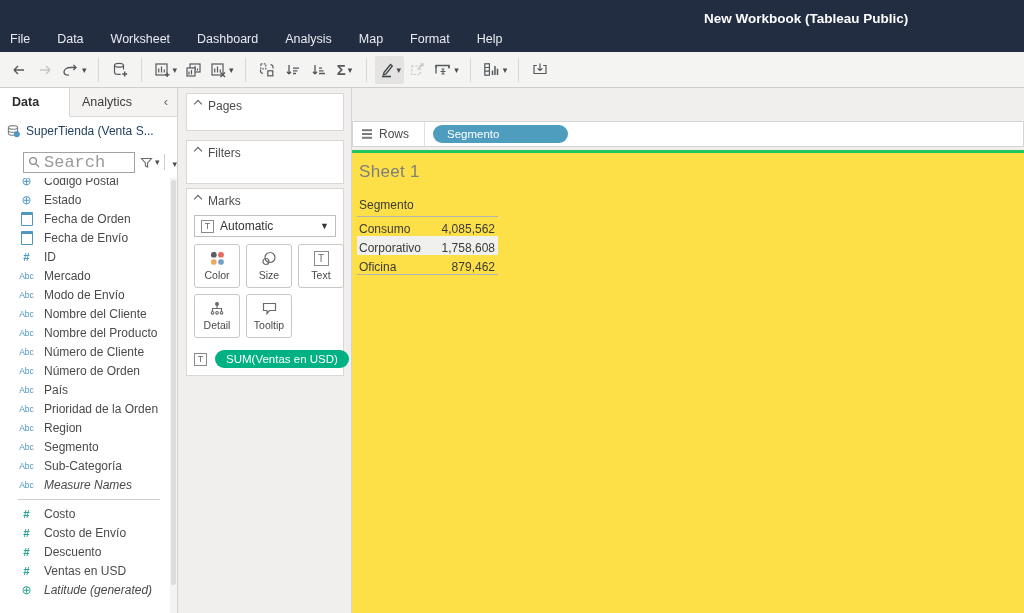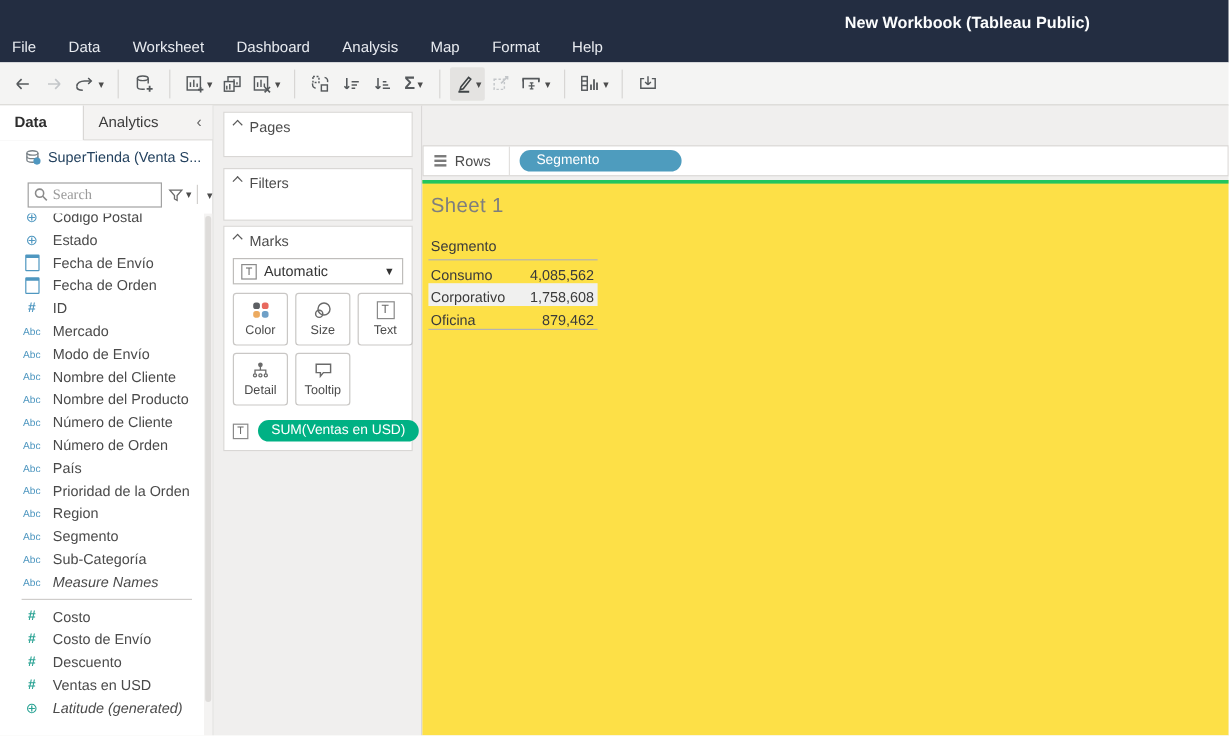--- a/index.html
+++ b/index.html
@@ -28,25 +28,25 @@
   .sigma{font-size:15px;color:var(--icon);font-weight:bold}
 
   
   .left-pane{position:absolute;left:0;top:88px;width:178px;bottom:0;background:#fff;border-right:1px solid var(--border)}
   .tabs{position:absolute;left:0;top:0;width:100%;height:29px;display:flex;border-bottom:1px solid #d9d7d5}
   .tab{display:flex;align-items:center;padding-left:12px;font-size:12.5px;color:#2e2e2e}
   .tab.data{width:70px;font-weight:bold;background:#fff;border-right:1px solid #d9d7d5;border-bottom:1px solid #fff;margin-bottom:-1px}
   .tab.analytics{flex:1;background:#f4f3f2;color:#3c3c3c}
   .tab-collapse{width:22px;display:flex;align-items:center;justify-content:center;color:#666;font-size:13px;background:#f4f3f2}
   .tab-collapse::before{content:"‹";margin-top:-2px}
-  .datasource{position:absolute;left:0;top:30px;width:100%;height:26px;display:flex;align-items:center;padding-left:20px;gap:5px}
+  .datasource{position:absolute;left:0;top:30px;width:100%;height:26px;display:flex;align-items:center;padding-left:6px;gap:5px}
   .ds-label{font-size:12px;color:#24425f;white-space:nowrap;overflow:hidden}
   .search-row{position:absolute;left:0;top:62px;width:100%;height:24px;display:flex;align-items:center}
   .search-box{margin-left:23px;width:119px;height:21px;border:1px solid #a2a2a2;background:#fff;display:flex;align-items:center;padding:0 4px;gap:4px}
-  .search-box input{border:none;outline:none;width:80px;font-size:12px;color:#444;font-family:Liberation Serif, serif;background:transparent}
+  .search-box input{border:none;outline:none;width:80px;font-size:17px;color:#444;font-family:Liberation Mono, monospace;background:transparent}
   .search-box input::placeholder{color:#9a9a9a}
   .funnel-wrap{display:flex;align-items:center;margin-left:5px}
   .mini-sep{width:1px;height:16px;background:#d2d0ce;margin:0 4px}
   .fields-clip{position:absolute;left:0;top:90px;right:7px;bottom:0;overflow:hidden}
   .fields{margin-top:-7px}
   .field-row{height:19px;display:flex;align-items:center;padding-left:18px;gap:9px;cursor:default}
   .field-label{font-size:12px;color:#4a4a4a;white-space:nowrap}
   .field-label.italic{font-style:italic}
   .fi{width:17px;height:13px;display:inline-flex;align-items:center;justify-content:center;flex:none}
   .fi.abc-dim::before{content:"Abc";font-size:8.5px;color:var(--dim)}
@@ -275,26 +275,26 @@
             <span class="field-label">Código Postal</span>
           </div>
 
           <div class="field-row">
             <span class="fi globe-dim"></span>
             <span class="field-label">Estado</span>
           </div>
 
           <div class="field-row">
             <span class="fi cal-dim"></span>
+            <span class="field-label">Fecha de Orden</span>
+          </div>
+
+          <div class="field-row">
+            <span class="fi cal-dim"></span>
             <span class="field-label">Fecha de Envío</span>
-          </div>
-
-          <div class="field-row">
-            <span class="fi cal-dim"></span>
-            <span class="field-label">Fecha de Orden</span>
           </div>
 
           <div class="field-row">
             <span class="fi hash-dim"></span>
             <span class="field-label">ID</span>
           </div>
 
           <div class="field-row">
             <span class="fi abc-dim"></span>
             <span class="field-label">Mercado</span>

